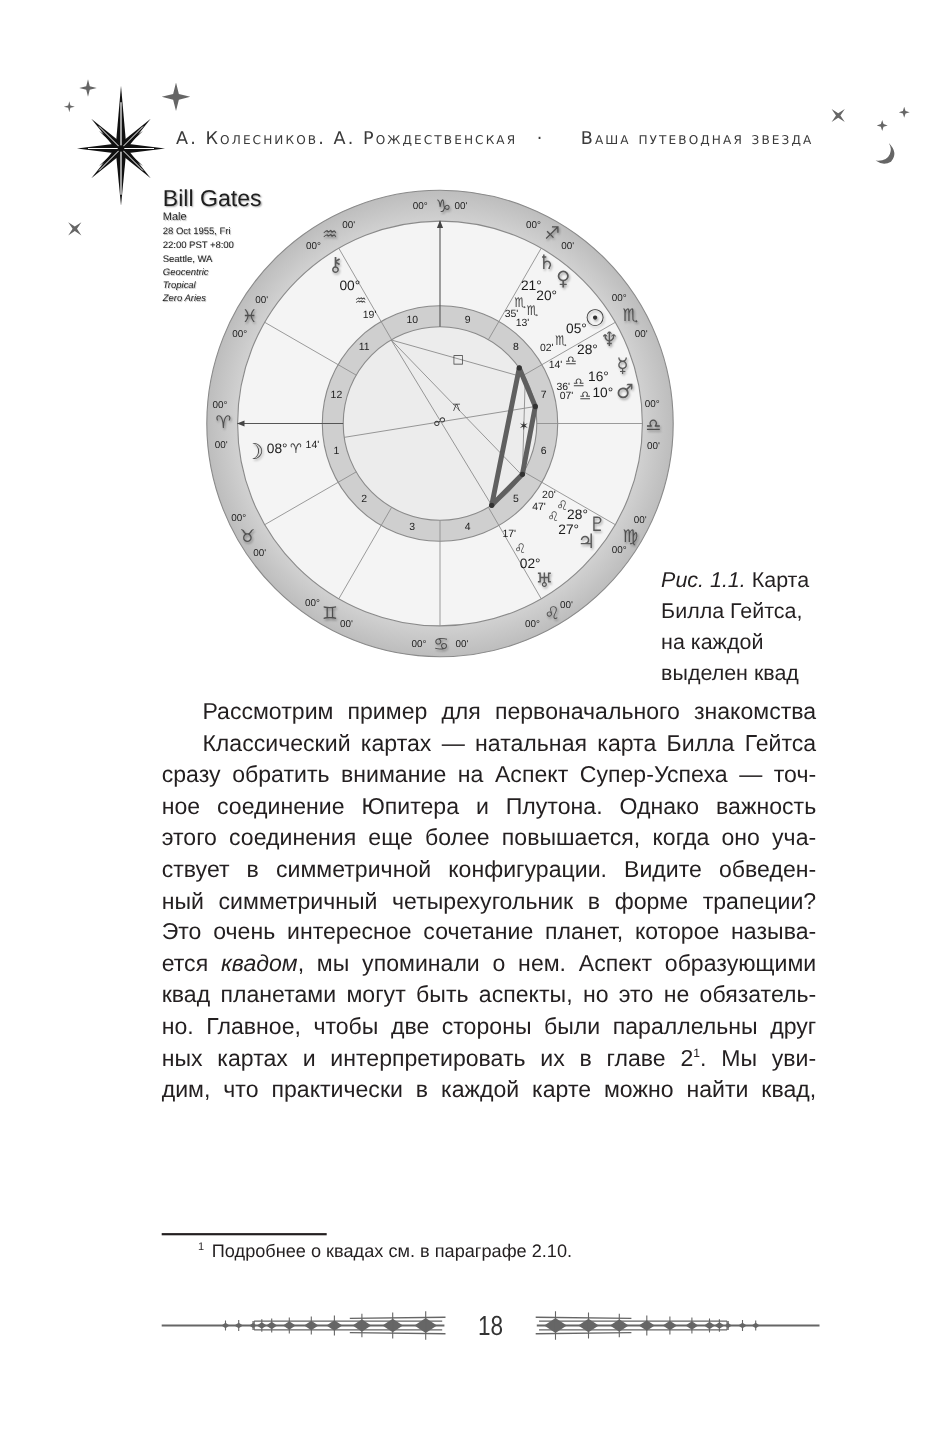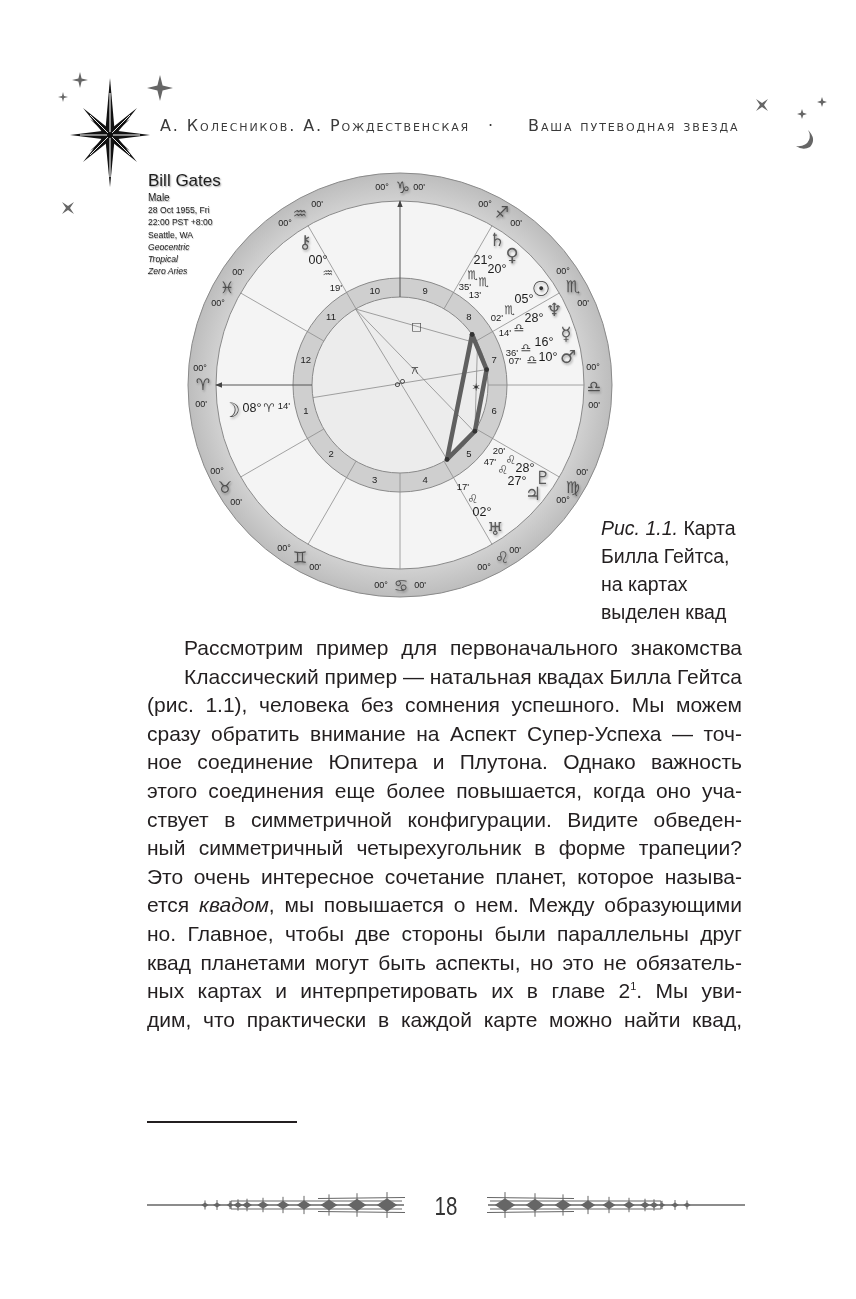--- a/index.html
+++ b/index.html
@@ -14,21 +14,21 @@
   
   .running-head {
     position: absolute; top: 101px; white-space: nowrap;
     font-family: "DejaVu Sans", sans-serif; font-size: 16px;
     font-variant: small-caps; letter-spacing: 1.9px; color: #3a3a3a;
   }
 
   
   .chart-info { position: absolute; left: 148px; top: 156px; color: #1e1e1e;
     font-family: "Liberation Sans", sans-serif; }
-  .chart-info .name { font-size: 17px; line-height: 20px; text-shadow: 1px 1px 1.5px rgba(0,0,0,.35); }
+  .chart-info .name { font-size: 21px; line-height: 20px; text-shadow: 1px 1px 1.5px rgba(0,0,0,.35); }
   .chart-info .gender { font-size: 10px; line-height: 13px; text-shadow: 1px 1px 1px rgba(0,0,0,.3); }
   .chart-info .det { font-size: 8.6px; line-height: 12.3px; text-shadow: 0.6px 0.6px 0.8px rgba(0,0,0,.3); }
   .chart-info .det.it { font-style: italic; }
 
   
   .zg { font-family: "DejaVu Sans", sans-serif; font-size: 16px; fill: #505050; font-weight: bold; }
   .zs { font-family: "Liberation Sans", sans-serif; font-size: 9px; fill: #222; }
   .pg { font-family: "DejaVu Sans", sans-serif; font-size: 18px; fill: #5a5a5a; font-weight: bold; }
   .pg.sun { font-size: 21px; fill: #333; }
   .pg.moon { font-size: 20px; fill: #444; }
@@ -296,42 +296,42 @@
     <div class="det">22:00 PST +8:00</div>
     <div class="det">Seattle, WA</div>
     <div class="det it">Geocentric</div>
     <div class="det it">Tropical</div>
     <div class="det it">Zero Aries</div>
   </div>
 
   <div class="caption">
     <div><span class="it">Рис. 1.1.</span> <span>Карта</span></div>
     <div>Билла Гейтса,</div>
-    <div>на картах</div>
+    <div>на каждой</div>
     <div>выделен квад</div>
   </div>
 
   <div id="body-text">
       <div class="line indent"><span>Рассмотрим пример для первоначального знакомства</span></div>
-      <div class="line indent"><span>Классический пример — натальная квадах Билла Гейтса</span></div>
-      <div class="line"><span>(рис. 1.1), человека без сомнения успешного. Мы можем</span></div>
+      <div class="line indent"><span>Классический картах — натальная карта Билла Гейтса</span></div>
       <div class="line"><span>сразу обратить внимание на Аспект Супер-Успеха — точ-</span></div>
       <div class="line"><span>ное соединение Юпитера и Плутона. Однако важность</span></div>
       <div class="line"><span>этого соединения еще более повышается, когда оно уча-</span></div>
       <div class="line"><span>ствует в симметричной конфигурации. Видите обведен-</span></div>
       <div class="line"><span>ный симметричный четырехугольник в форме трапеции?</span></div>
       <div class="line"><span>Это очень интересное сочетание планет, которое называ-</span></div>
-      <div class="line"><span>ется </span><span class="it">квадом</span><span>, мы повышается о нем. Между образующими</span></div>
+      <div class="line"><span>ется </span><span class="it">квадом</span><span>, мы упоминали о нем. Аспект образующими</span></div>
+      <div class="line"><span>квад планетами могут быть аспекты, но это не обязатель-</span></div>
       <div class="line"><span>но. Главное, чтобы две стороны были параллельны друг</span></div>
-      <div class="line"><span>квад планетами могут быть аспекты, но это не обязатель-</span></div>
       <div class="line"><span>ных картах и интерпретировать их в главе 2</span><sup>1</sup><span>. Мы уви-</span></div>
       <div class="line"><span>дим, что практически в каждой карте можно найти квад,</span></div>
     </div>
 
   <div class="fn-rule"></div>
+  <div class="footnote"><sup>1</sup><span>Подробнее о квадах см. в параграфе 2.10.</span></div>
 
   <svg class="layer" style="top:1170px;" width="856" height="40" viewBox="0 1170 856 40">
     <g id="orn-left">
         <line x1="147" y1="1190" x2="404" y2="1190" stroke="#666" stroke-width="1.6"></line>
         <path d="M231 1186 H402 M231 1194 H402 M231 1186 V1194 M318 1183.5 L405 1182.5 M318 1196.5 L405 1197.5" stroke="#666" stroke-width="1.2" fill="none"></path>
         <polygon points="205,1187.6 208.6,1190 205,1192.4 201.4,1190" fill="#666"></polygon>
         <line x1="205" y1="1185.44" x2="205" y2="1194.56" stroke="#666" stroke-width="1"></line>
         <polygon points="217,1187.4 220.9,1190 217,1192.6 213.1,1190" fill="#666"></polygon>
         <line x1="217" y1="1185.06" x2="217" y2="1194.94" stroke="#666" stroke-width="1"></line>
         <polygon points="230,1187.8 233.3,1190 230,1192.2 226.7,1190" fill="#666"></polygon>

